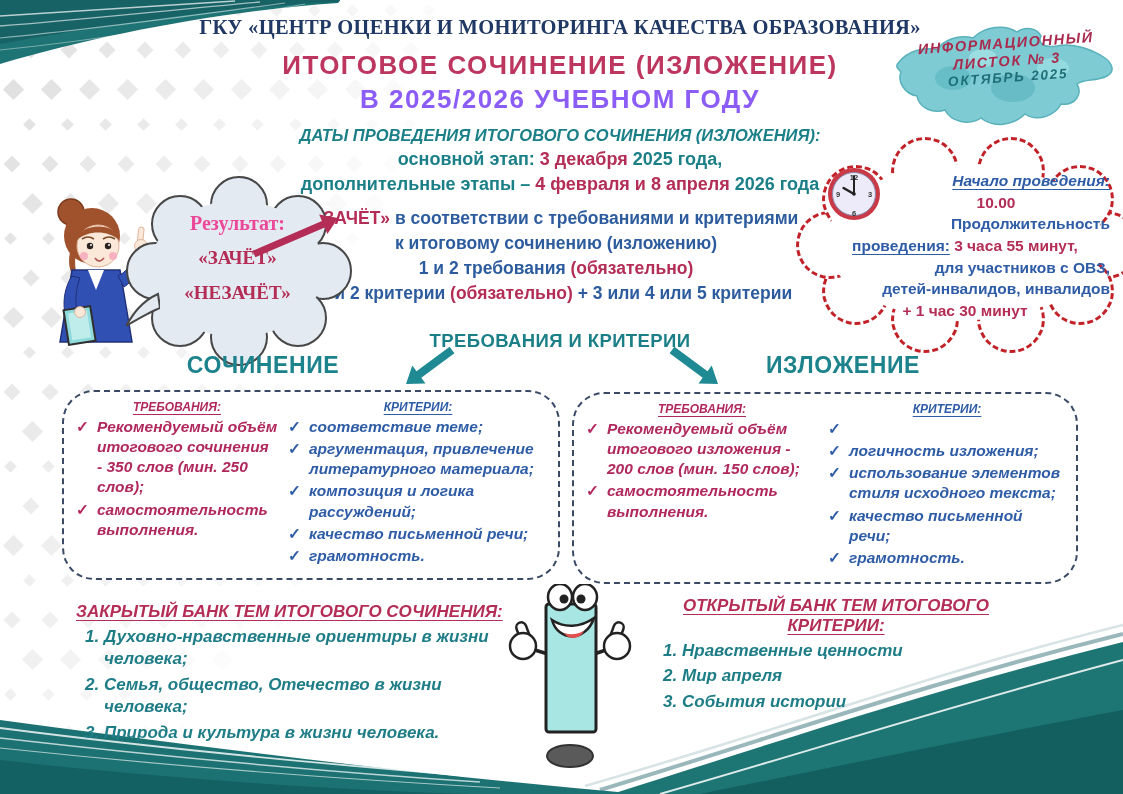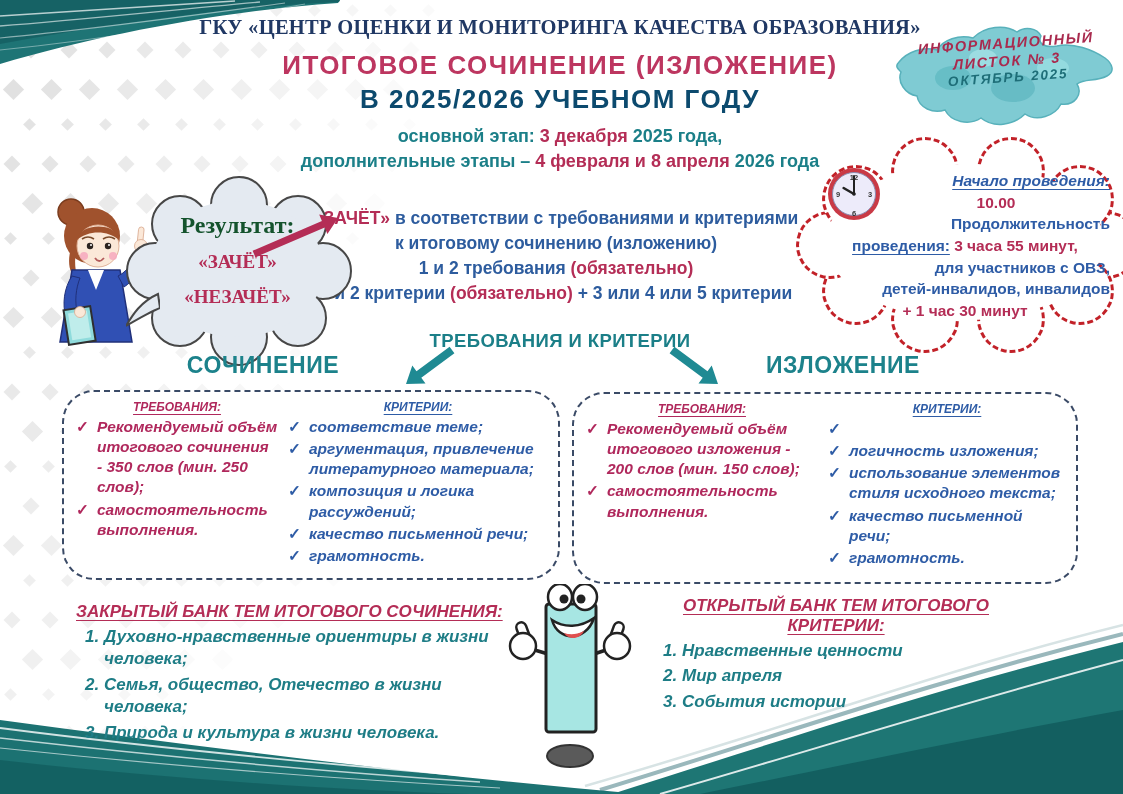--- a/index.html
+++ b/index.html
@@ -7,42 +7,42 @@
   #canvas{position:relative;width:1123px;height:794px;background:#fff;overflow:hidden;}
   .abs{position:absolute;}
   .center{text-align:center;} .it{font-style:italic;} .crimson{color:#B42D56;} .blue{color:#2E5CA6;text-align:right;} .navy{color:#203864;}
   .ul{text-decoration:underline;text-underline-offset:3px;}
   .dm{position:absolute;background:#c4c4c4;transform:rotate(45deg);}
   .layer0{z-index:0;} .layer1{z-index:1;} .layer3{z-index:3;}
 
   
   .org{left:120px;top:16px;width:880px;font-family:"Liberation Serif",serif;font-weight:700;font-size:20.5px;letter-spacing:.3px;}
   .title1{left:180px;top:50px;width:760px;font-size:26px;font-weight:700;letter-spacing:1.5px;color:#BD3660;}
-  .title2{left:180px;top:84px;width:760px;font-size:26px;font-weight:700;letter-spacing:1.5px;color:#0c4a6e;}
+  .title2{left:180px;top:84px;width:760px;font-size:26px;font-weight:700;letter-spacing:1.5px;color:#8b5cf6;}
 
   
   .badge-text{left:898px;top:34px;width:218px;transform:rotate(-4deg);line-height:1.25;}
   .badge-text .l1,.badge-text .l2{font-size:14.5px;font-weight:700;font-style:italic;letter-spacing:1.6px;color:#A92A4E;}
   .badge-text .l3{font-size:13.5px;font-weight:700;font-style:italic;letter-spacing:1.8px;color:#1E6E78;}
 
   
   .dates{left:295px;top:124px;width:530px;line-height:1.4;}
   .dates .h{font-size:16.5px;font-weight:700;font-style:italic;color:#1B7F88;}
   .dates .row{font-size:18px;font-weight:700;color:#1B7F88;}
 
   
   .rules{left:292px;top:206px;width:528px;font-size:17.5px;font-weight:700;color:#2D5C9E;line-height:1.42;}
 
   
   .bubble{left:140px;top:192px;width:195px;height:154px;}
   .bump{position:absolute;border-radius:50%;}
   .bubble .bump{width:54px;height:54px;background:#E4EAF1;border:2.5px solid #474747;}
   .bubble .cover{position:absolute;left:10px;top:9px;width:174px;height:136px;background:#E4EAF1;border-radius:50%;}
   .bubble-text{position:absolute;left:0;top:0;width:100%;height:100%;font-family:"Liberation Serif",serif;text-align:center;}
-  .bubble-text .t1{margin-top:20px;font-size:24px;font-weight:700;color:#14532d;}
+  .bubble-text .t1{margin-top:20px;font-size:20px;font-weight:700;color:#ec4899;}
   .bubble-text .t2{margin-top:12px;font-size:19px;font-weight:700;color:#B42D56;}
   .bubble-text .t3{margin-top:13px;font-size:19px;font-weight:700;color:#B42D56;}
 
   
   .cloud{left:812px;top:146px;width:306px;height:192px;}
   .cloud .bump{width:62px;height:62px;background:#fff;border:3px dashed #C22128;}
   .cloud .cover{position:absolute;left:14px;top:18px;width:278px;height:156px;background:#fff;border-radius:50%;}
   .cloud-content{position:absolute;left:8px;top:24px;width:290px;text-align:center;font-size:15.5px;font-weight:700;line-height:1.4;}
   .sched-offset{margin-left:62px;}
 
@@ -281,20 +281,21 @@
     <div class="l1">ИНФОРМАЦИОННЫЙ</div>
     <div class="l2">ЛИСТОК № 3</div>
     <div class="l3">ОКТЯБРЬ 2025</div>
   </div>
 
   <div class="abs layer3 org navy center">ГКУ «ЦЕНТР ОЦЕНКИ И МОНИТОРИНГА КАЧЕСТВА ОБРАЗОВАНИЯ»</div>
   <div class="abs layer3 title1 center">ИТОГОВОЕ СОЧИНЕНИЕ (ИЗЛОЖЕНИЕ)</div>
   <div class="abs layer3 title2 center">В 2025/2026 УЧЕБНОМ ГОДУ</div>
 
   <div class="abs layer3 dates center">
+    <div class="h">ДАТЫ ПРОВЕДЕНИЯ ИТОГОВОГО СОЧИНЕНИЯ (ИЗЛОЖЕНИЯ):</div>
     <div class="row"><span>основной этап: </span><span class="crimson">3 декабря</span><span> 2025 года,</span></div>
     <div class="row"><span>дополнительные этапы – </span><span class="crimson">4 февраля и 8 апреля</span><span> 2026 года</span></div>
   </div>
 
   <div class="abs layer3 rules center">
     <div><span class="crimson">«ЗАЧЁТ»</span><span> в соответствии с требованиями и критериями</span></div>
     <div>к итоговому сочинению (изложению)</div>
     <div><span>1 и 2 требования </span><span class="crimson">(обязательно)</span></div>
     <div><span>1 и 2 критерии </span><span class="crimson">(обязательно)</span><span> + 3 или 4 или 5 критерии</span></div>
   </div>

